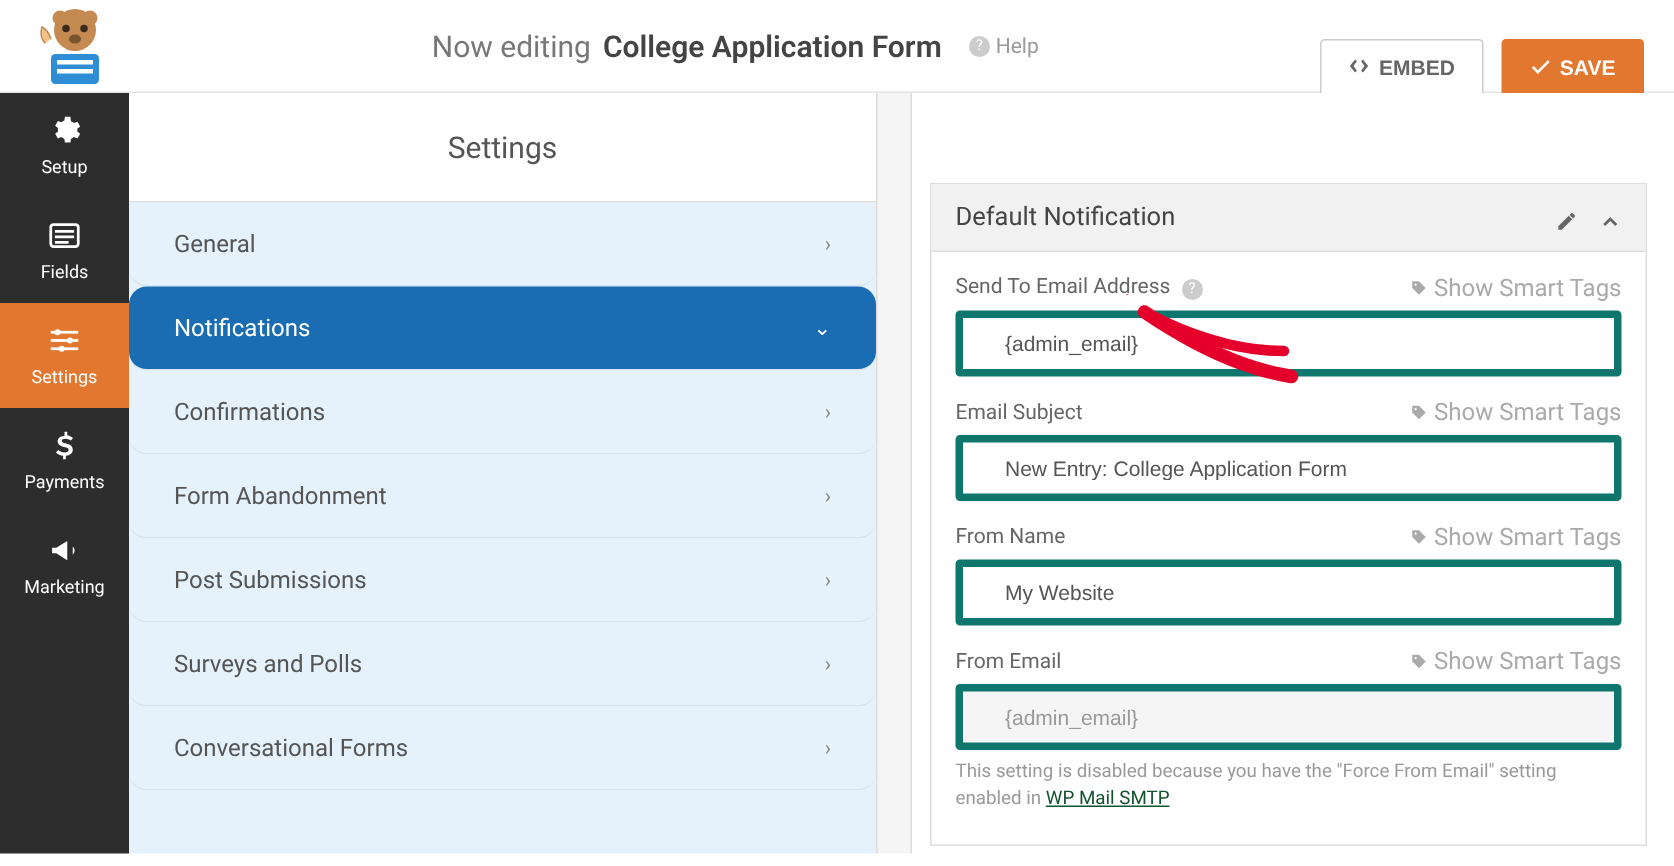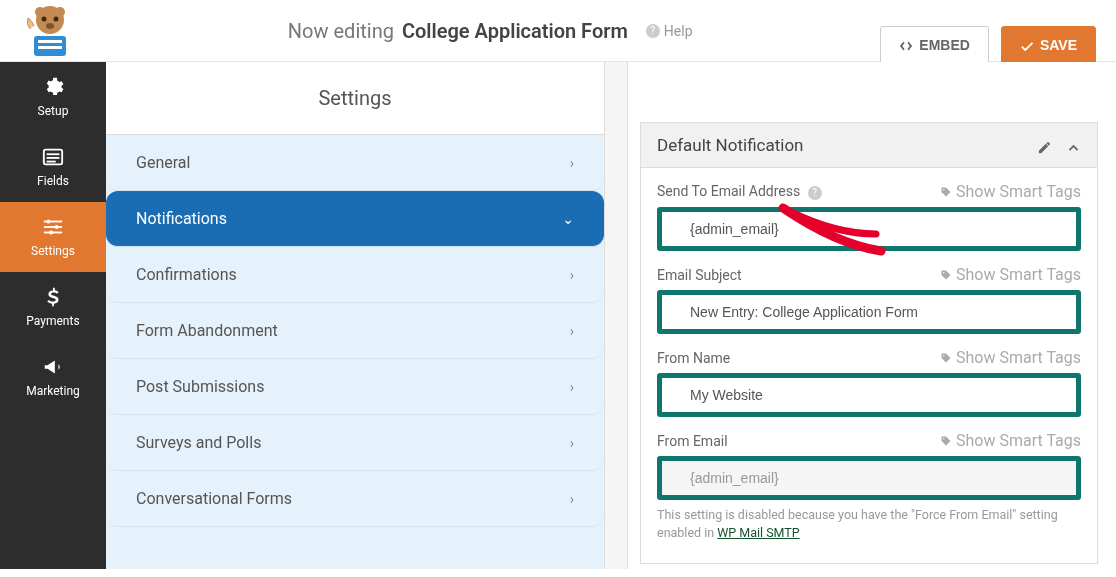--- a/index.html
+++ b/index.html
@@ -4,27 +4,27 @@
 <style>
 * { box-sizing: border-box; margin: 0; padding: 0; }
 body { font-family: -apple-system, BlinkMacSystemFont, "Segoe UI", Roboto, sans-serif; background: #fff; color: #333; width: 1116px; height: 577px; overflow: hidden; }
 
 .topbar { height: 62px; display: flex; align-items: center; padding: 0 20px; border-bottom: 1px solid #e5e5e5; background: #fff; }
 .logo { width: 60px; height: 54px; margin-right: 20px; display:flex; align-items:center; justify-content:center; }
 .top-center { flex: 1; display:flex; justify-content:center; align-items:center; gap:8px; font-size: 20px; color: #777; }
 .top-center .form-name { color:#444; font-weight:600; }
 .help-link { display:flex; align-items:center; gap:4px; color:#999; margin-left:6px; font-size:14px; }
 .top-actions { display:flex; gap:12px; }
-.btn { display:flex; align-items:flex-end; gap:6px; padding: 10px 18px; font-size:14px; font-weight:600; border-radius:3px; border:1px solid #ccc; background:#fff; color:#666; cursor:pointer;margin-top:28px; }
+.btn { display:flex; align-items:flex-start; gap:6px; padding: 10px 18px; font-size:14px; font-weight:600; border-radius:3px; border:1px solid #ccc; background:#fff; color:#666; cursor:pointer;margin-top:28px; }
 .btn-save { background:#e27730; border-color:#e27730; color:#fff; }
 .btn svg { width:14px; height:14px; }
 
 .main-area { display:flex; height: calc(577px - 70px); }
 
-.left-nav { width: 106px; background:#2d2d2d; display:flex; flex-direction:column; }
+.left-nav { width: 86px; background:#2d2d2d; display:flex; flex-direction:column; }
 .nav-item { display:flex; flex-direction:column; align-items:center; justify-content:center; gap:6px; color:#fff; font-size:12px; padding:14px 4px; cursor:pointer; }
 .nav-item svg { width:22px; height:22px; fill:#fff; }
 .nav-item.active { background:#e27730; }
 
 .settings-column { width: 498px; background:#e6f2fb; display:flex; flex-direction:column; }
 .settings-title { text-align:center; font-size:20px; color:#555; padding:24px 0; font-weight:400; background:#fff; border-bottom:1px solid #ddd; }
 .settings-list { flex:1; overflow:auto; }
 .settings-row { display:flex; align-items:center; justify-content:space-between; padding:18px 30px; border-bottom:1px solid #d4e4f0; color:#555; font-size:16px; cursor:pointer;border-radius:12px; }
 .settings-row.active { background:#1a6db2; color:#fff; }
 .settings-row .chev { color:#888; font-size:14px; }

